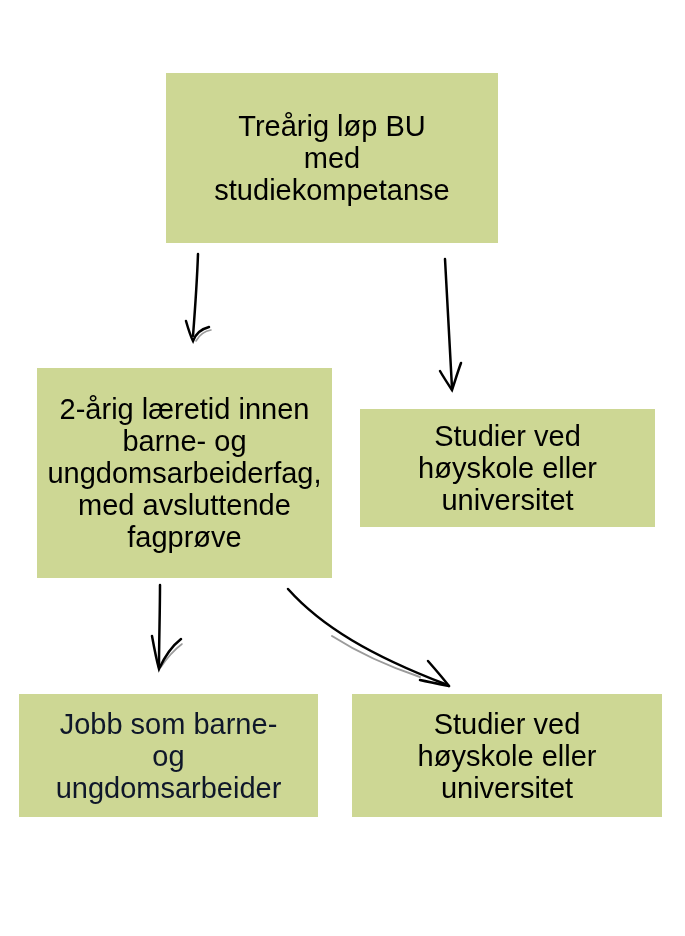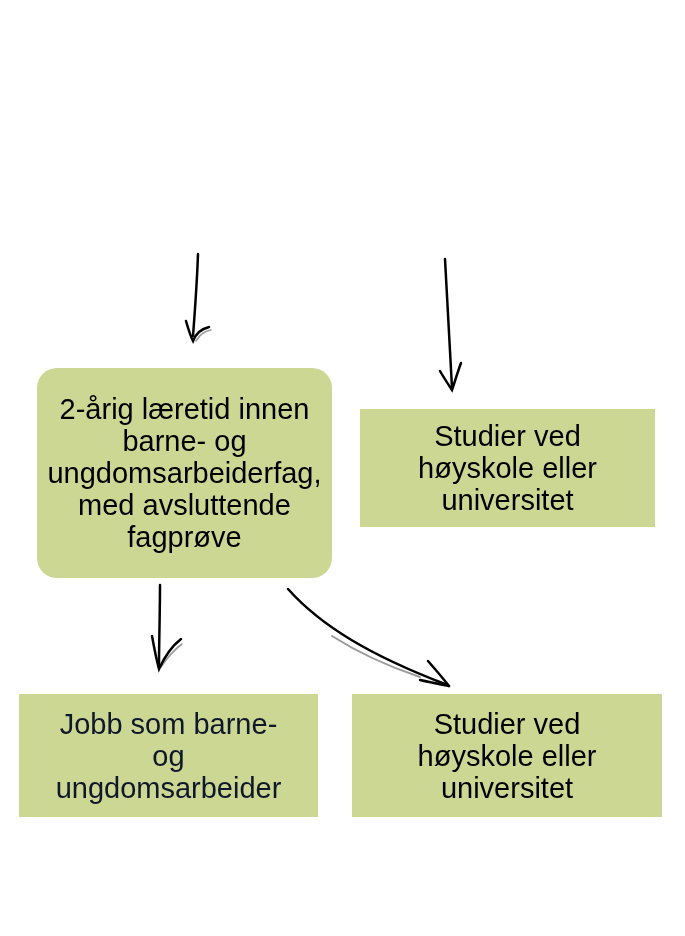--- a/index.html
+++ b/index.html
@@ -77,22 +77,25 @@
     </g>
 
     <g>
       <path class="arrow-echo" stroke-width="2" d="M332,636 C365,657 393,668 420,677" stroke="#9b9b9b"></path>
       <path class="arrow-stroke" d="M288,589 C322,627 372,656 445,684" stroke="#000000"></path>
       <path class="arrow-stroke" d="M428,661 C435,669 442,677 449,686" stroke="#000000"></path>
       <path class="arrow-stroke" d="M420,680 C429,682 439,684 449,686" stroke="#000000"></path>
     </g>
   </svg>
 
+  <div class="node node-top" style="background: rgb(205, 215, 148); color: rgb(0, 0, 0);">Treårig løp BU
+med
+studiekompetanse</div>
 
-  <div class="node node-laeretid" style="background: rgb(205, 215, 148); color: rgb(0, 0, 0); border-radius: 20px;">2-årig læretid innen
+  <div class="node node-laeretid" style="background: rgb(205, 215, 148); color: rgb(0, 0, 0);">2-årig læretid innen
 barne- og
 ungdomsarbeiderfag,
 med avsluttende
 fagprøve</div>
 
   <div class="node node-studier1" style="background: rgb(205, 215, 148); color: rgb(0, 0, 0);">Studier ved
 høyskole eller
 universitet</div>
 
   <div class="node node-jobb" style="background: rgb(205, 215, 148); color: #0f172a;">Jobb som barne-

